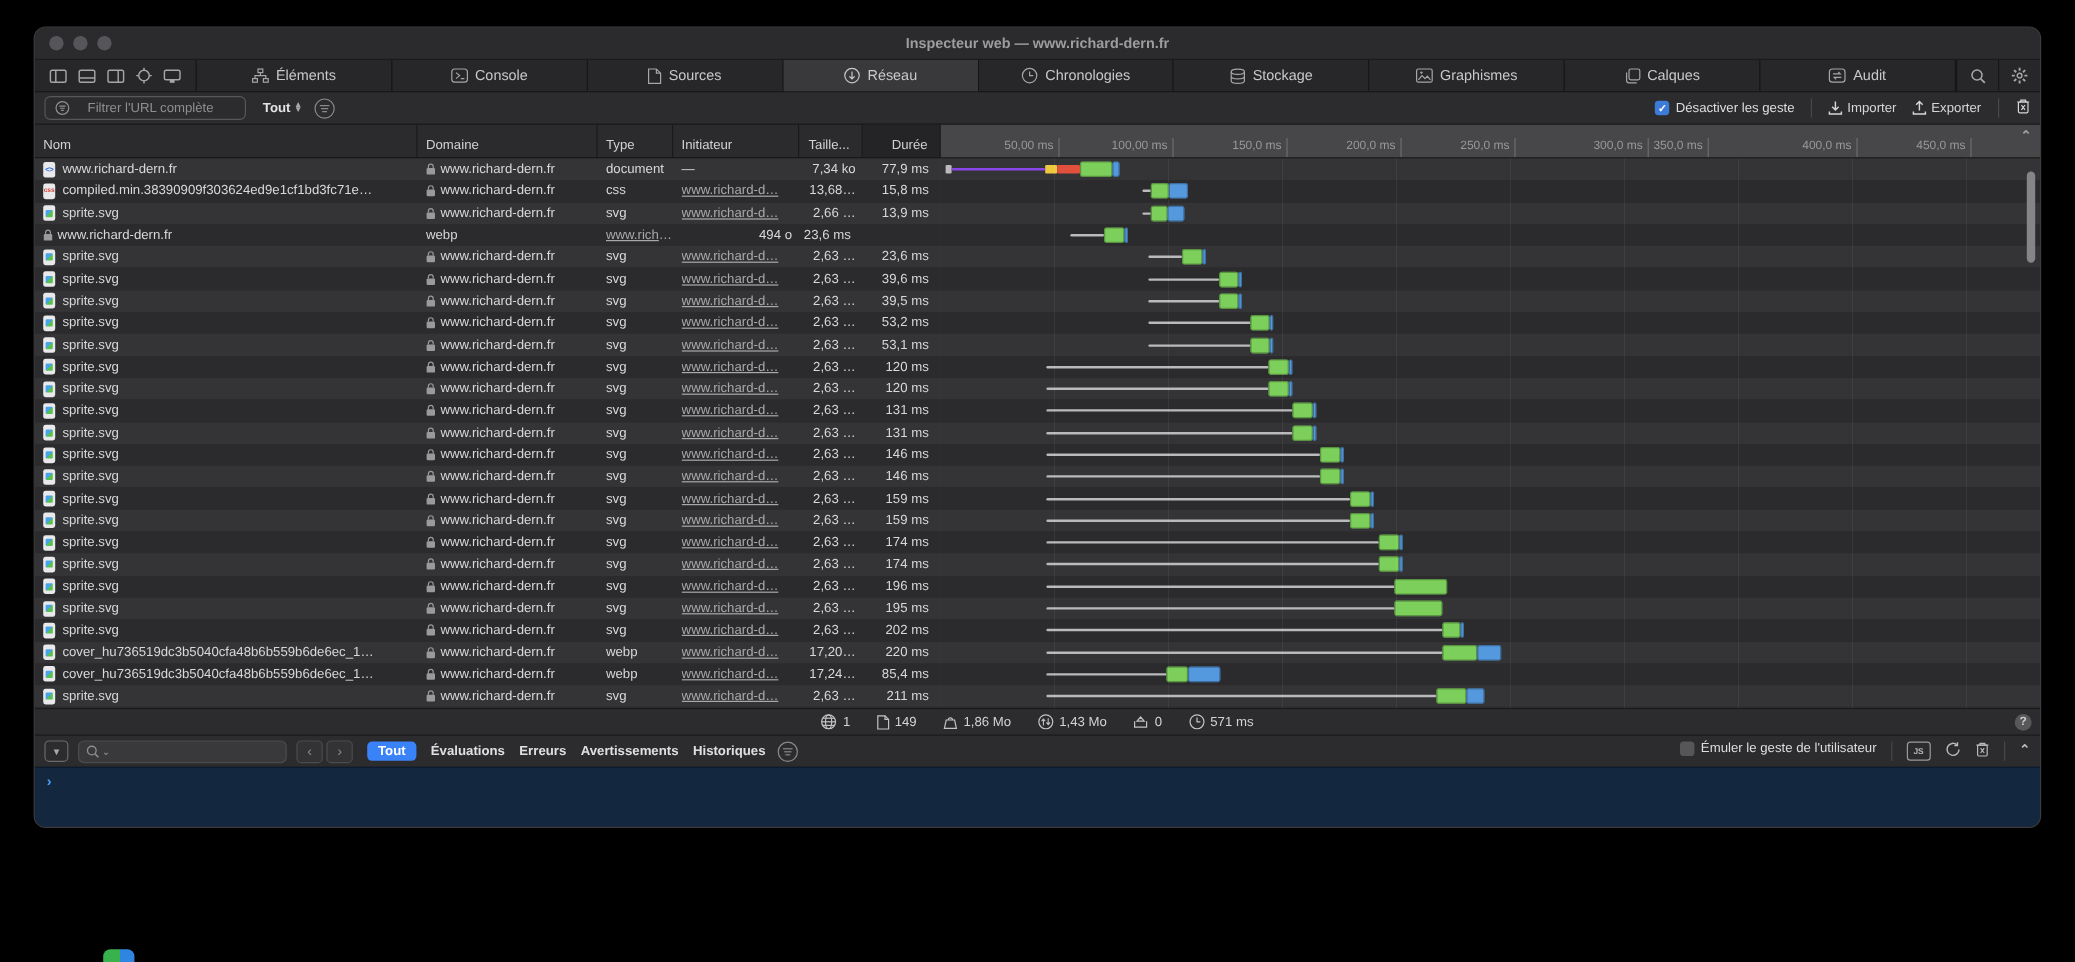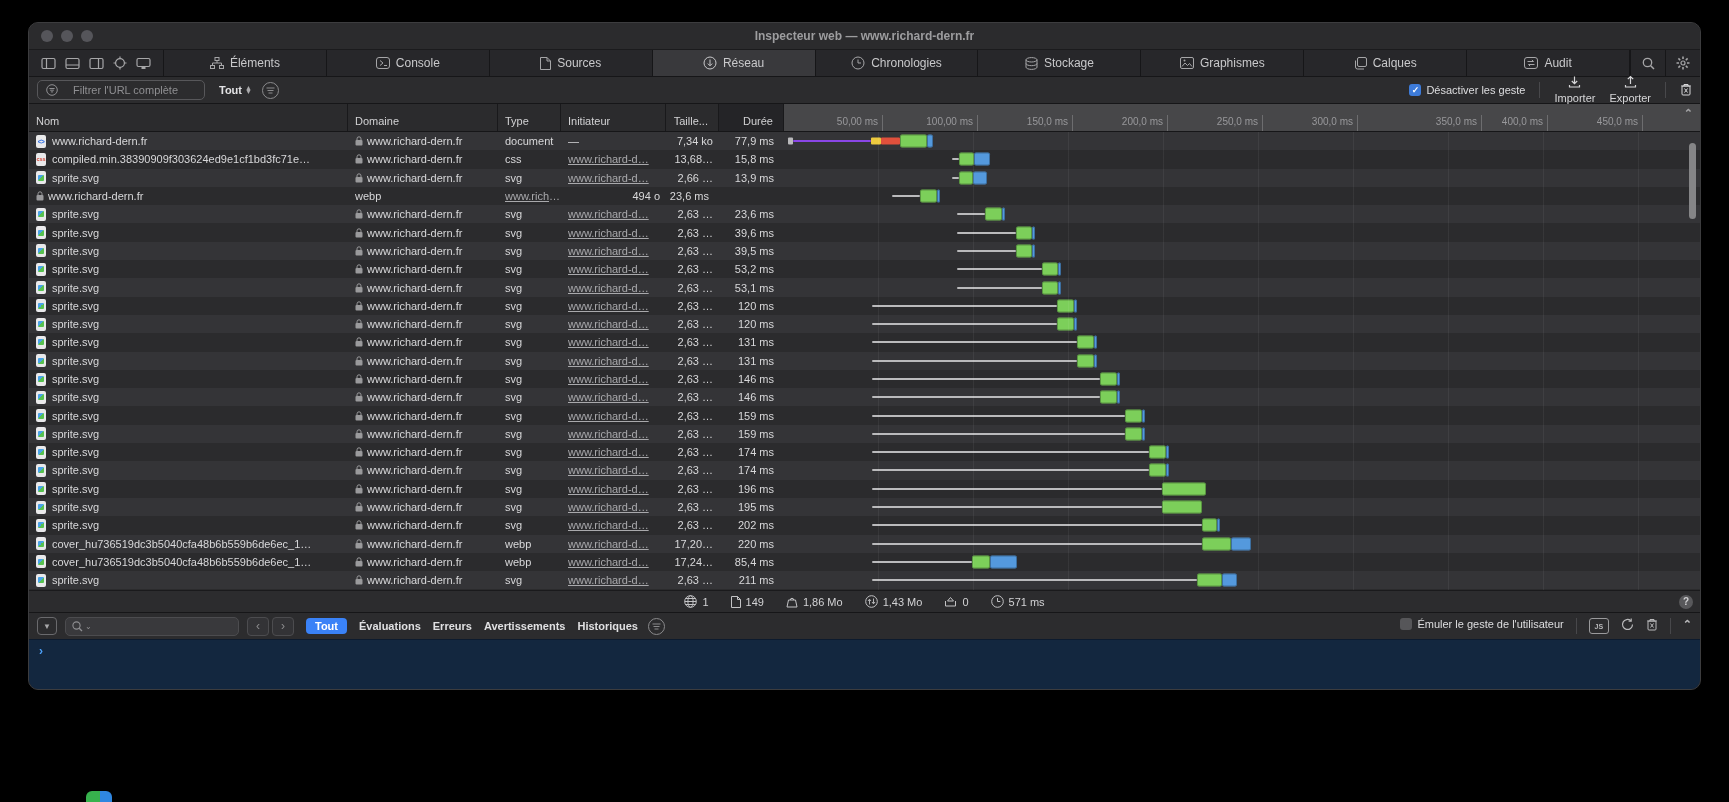--- a/index.html
+++ b/index.html
@@ -34,21 +34,21 @@
                border:1px solid #57575a;border-radius:5px;padding:0 8px;color:#8f8f92;min-width:150px;}
   .typefilter{display:flex;align-items:center;gap:3px;margin-left:14px;color:#e3e3e5;font-weight:bold;}
   .updown{display:inline-flex;flex-direction:column;line-height:4px;font-size:7px;color:#a9a9ab;}
   .circle-icon{width:15px;height:15px;border:1px solid #8a8a8c;border-radius:50%;display:flex;
                align-items:center;justify-content:center;margin-left:10px;}
   .subbar-right{margin-left:auto;display:flex;align-items:center;gap:14px;padding-right:8px;}
   .check{display:flex;align-items:center;gap:5px;color:#dedee0;}
   .cbox{width:12px;height:12px;border-radius:3px;background:#3d7bd9;display:flex;align-items:center;
         justify-content:center;color:#fff;font-size:9px;font-weight:bold;}
   .cbox.off{background:#565659;}
-  .iconbtn{display:flex;align-items:center;gap:4px;color:#d6d6d8;flex-direction:column;}
+  .iconbtn{display:flex;align-items:center;gap:4px;color:#d6d6d8;}
   .vsep{width:1px;height:16px;background:#48484b;}
   
   .cols{display:grid;grid-template-columns:319px 150px 63px 105px 53px 65px 1fr;}
   .nt-header{height:27px;flex:0 0 27px;background:#2b2b2d;border-bottom:1px solid #161618;
              font-size:11px;color:#d2d2d4;}
   .hcell{display:flex;align-items:flex-end;padding:0 0 4px 7px;border-right:1px solid #19191b;
          white-space:nowrap;overflow:hidden;}
   .hcell.r{justify-content:flex-end;padding-right:10px;}
   .hcell.sorted{background:#242427;text-align:center;}
   .ruler{position:relative;background:#474749;overflow:hidden;}
@@ -319,22 +319,22 @@
     <div class="hcell">Initiateur</div>
     <div class="hcell r">Taille...</div>
     <div class="hcell r sorted">Durée</div>
     <div class="ruler">
       <span class="ruler-collapse">⌃</span>
     <div class="tick-label" style="left: 6px; width: 88px;">50,00 ms</div>
         <div class="tick-label" style="left: 101px; width: 88px;">100,00 ms</div>
         <div class="tick-label" style="left: 196px; width: 88px;">150,0 ms</div>
         <div class="tick-label" style="left: 291px; width: 88px;">200,0 ms</div>
         <div class="tick-label" style="left: 386px; width: 88px;">250,0 ms</div>
-        <div class="tick-label" style="left: 481px; width: 88px;">300,0 ms</div>
-        <div class="tick-label" style="left: 605px; width: 88px;">350,0 ms</div>
+        <div class="tick-label" style="left: 497px; width: 88px;">300,0 ms</div>
+        <div class="tick-label" style="left: 547px; width: 88px;">350,0 ms</div>
         <div class="tick-label" style="left: 671px; width: 88px;">400,0 ms</div>
         <div class="tick-label" style="left: 766px; width: 88px;">450,0 ms</div>
       </div>
   </div>
 
   <div class="nt-rows">
     <div id="rows-host">
   <div class="row cols odd">
     <div class="cell namecell">
             <span class="pg">

